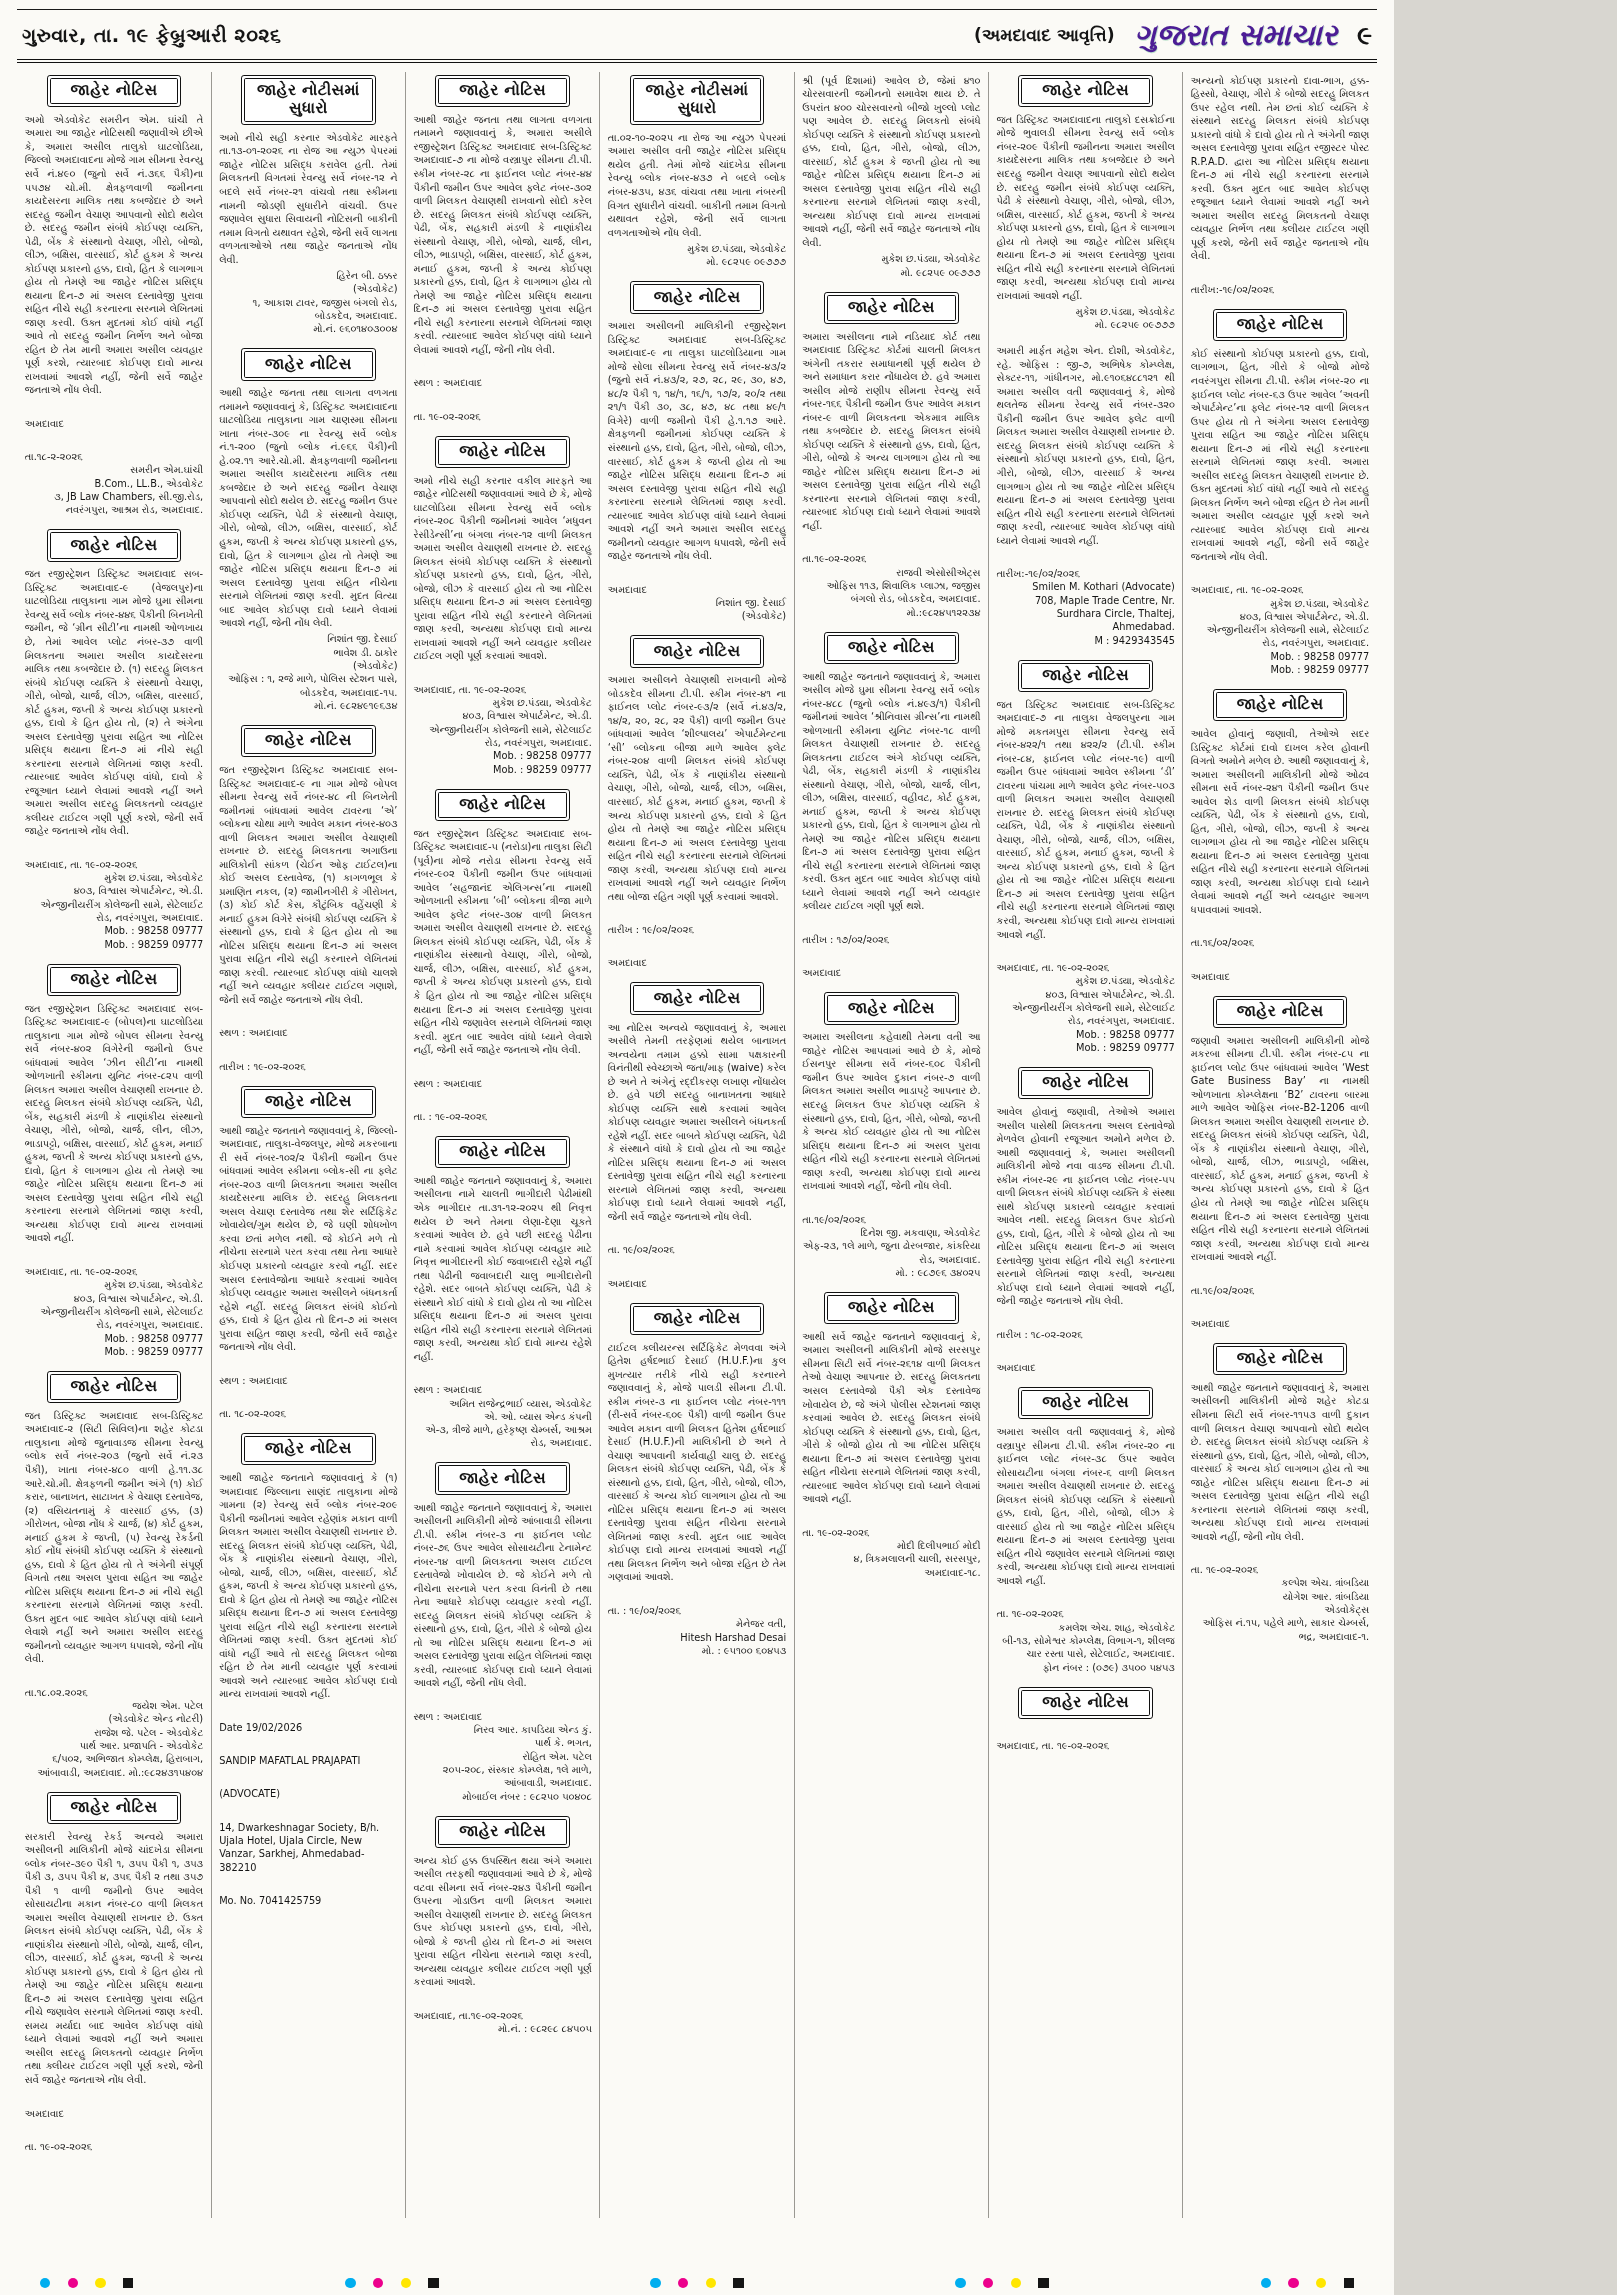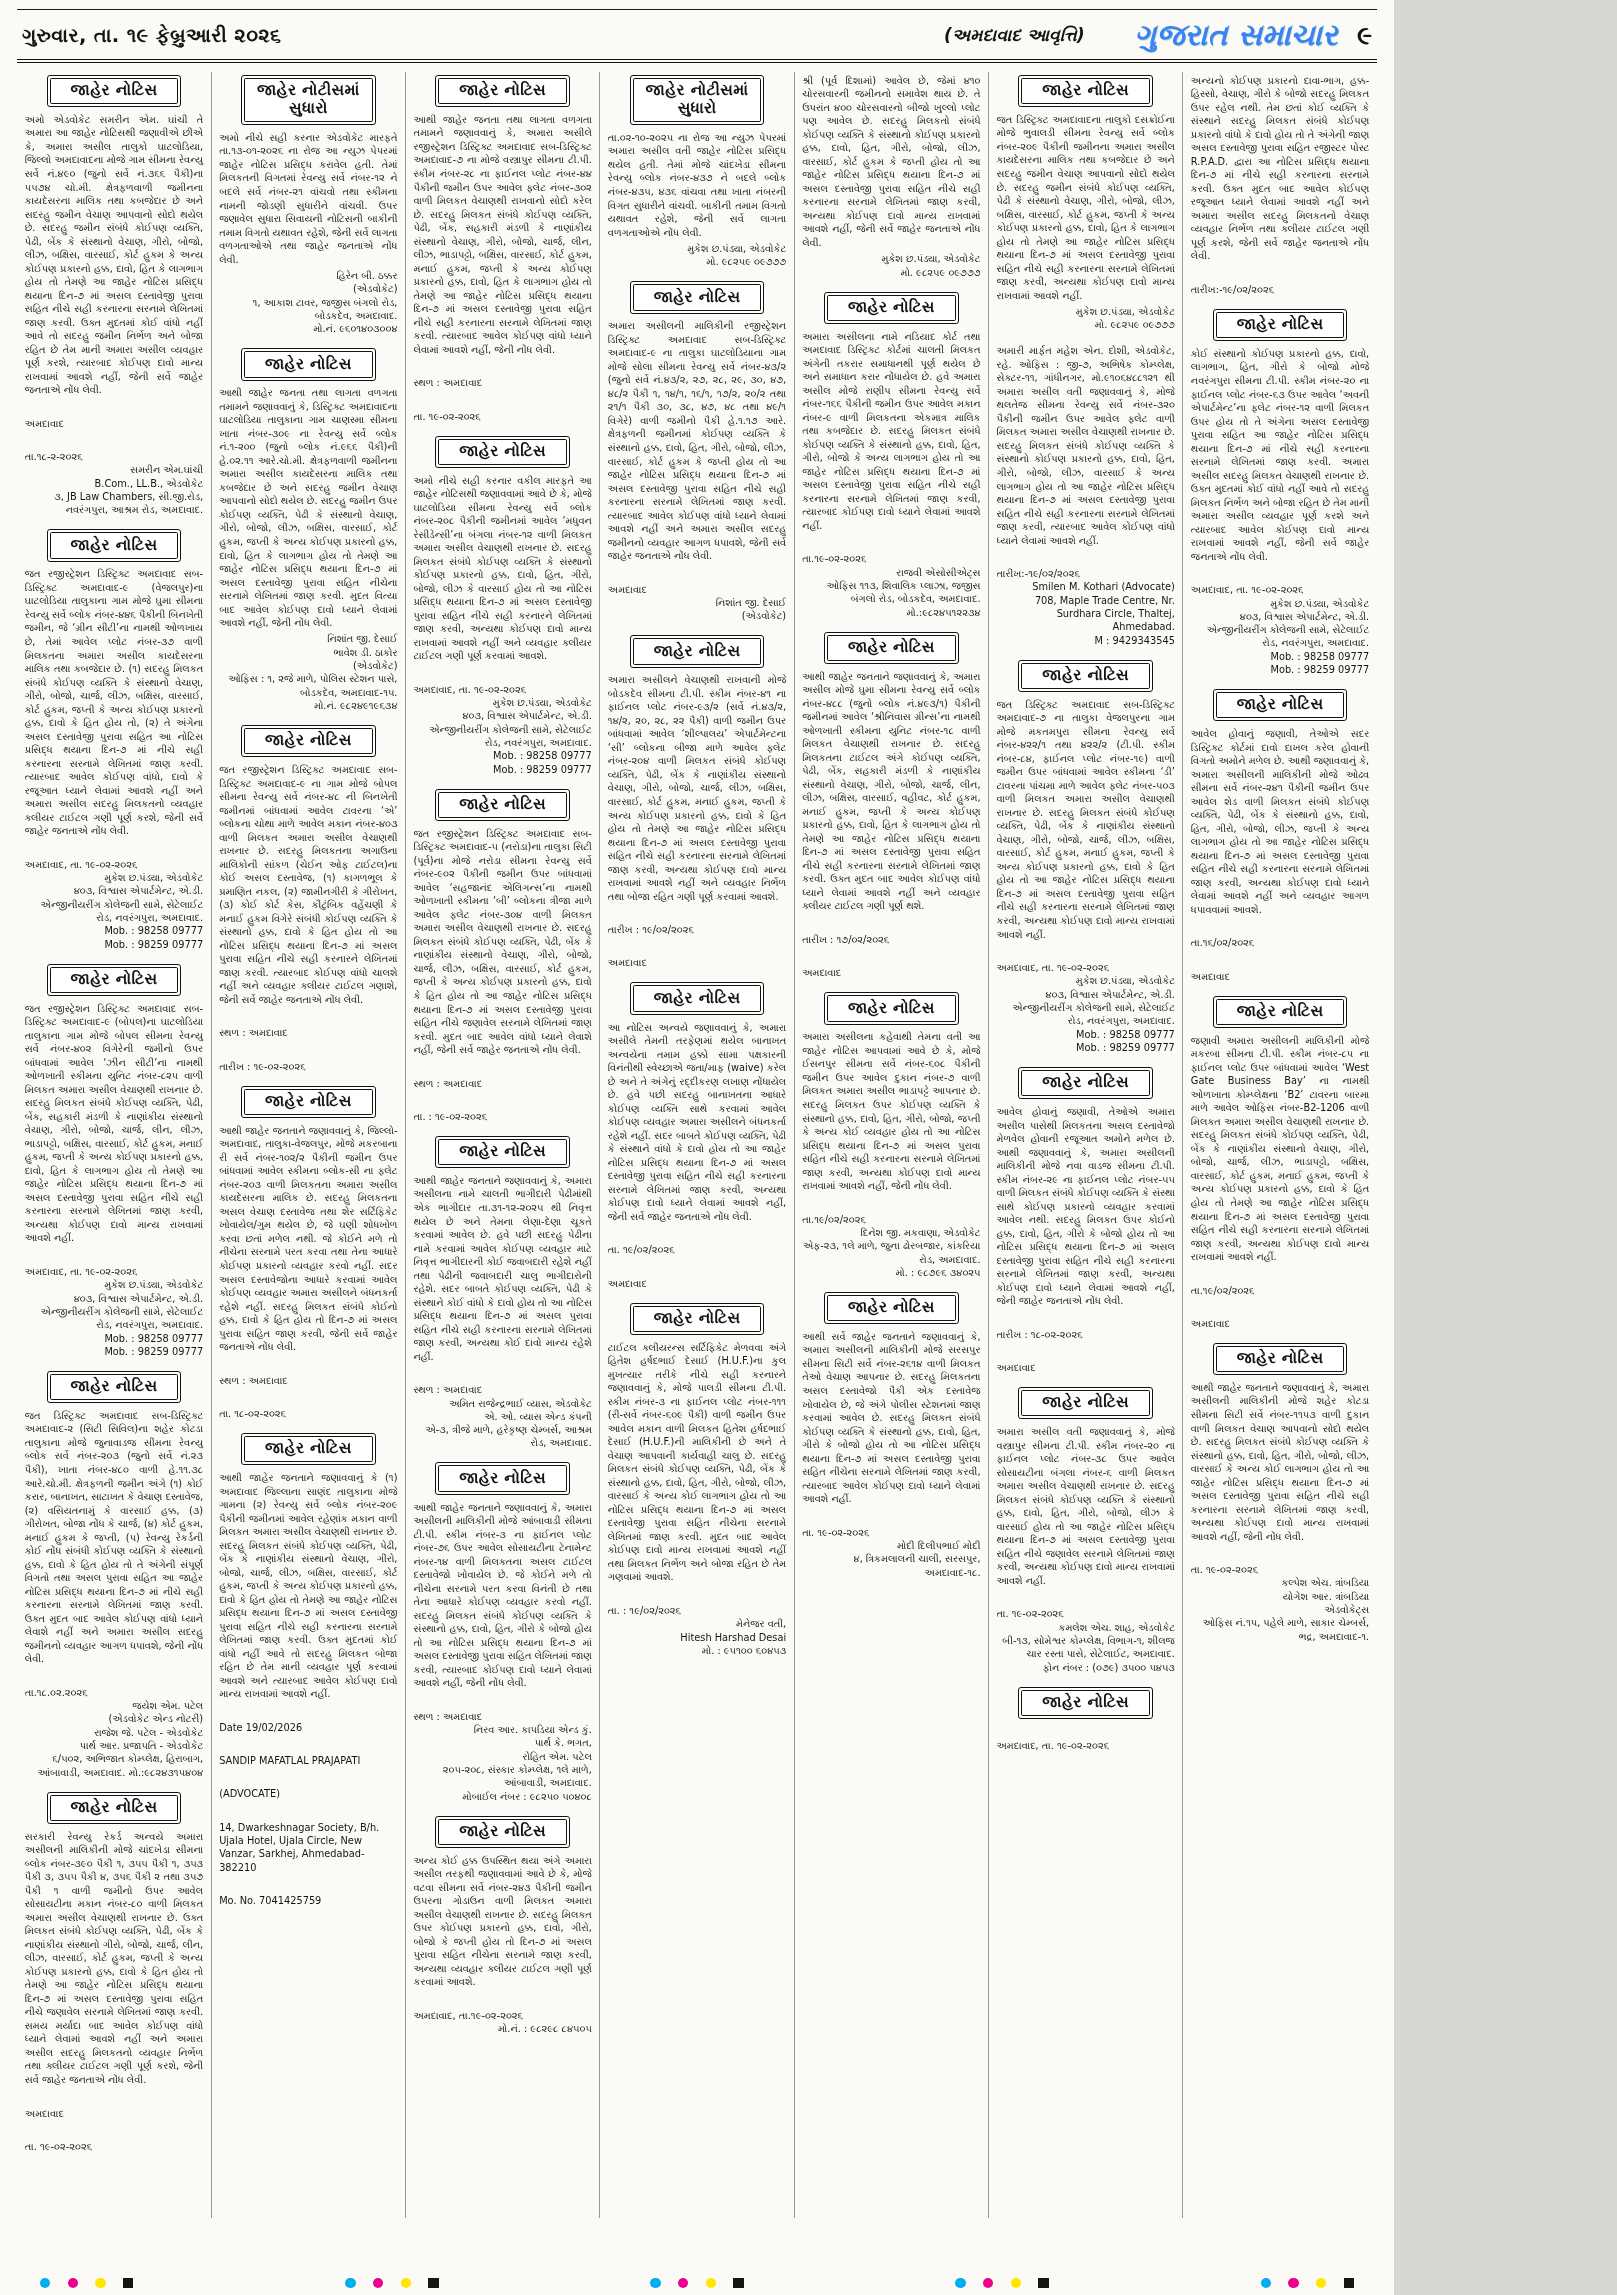--- a/index.html
+++ b/index.html
@@ -16,26 +16,25 @@
     position:relative;overflow:hidden;
   }
   
   .header-row{
     display:flex;align-items:center;justify-content:space-between;
     border-top:1.7px solid #1a1a1a;
     padding:7px 4.6px 4.6px;
   }
   .date-line{font-size:19.6px;font-weight:bold;letter-spacing:0.3px;}
   .header-right{display:flex;align-items:center;gap:19.6px;}
-  .edition{font-size:17.3px;font-weight:bold;font-style:italic;}
+  .edition{font-size:17.3px;font-weight:bold;}
   .brand{
     font-size:30px;font-weight:bold;font-style:italic;
-    color:#3b82f6;text-shadow:0.6px 0.6px 0 #bfe3cd;
+    color:#4c1d95;text-shadow:0.6px 0.6px 0 #bfe3cd;
     white-space:nowrap;
-    margin-left:30px;
   }
   .pageno{font-size:25.4px;font-weight:bold;}
   .double-rule{height:2.3px;border-top:1.7px solid #111;border-bottom:0.6px solid #111;margin:1.2px 0 0;}
   
   .columns{
     display:flex;margin-top:9.2px;height:2146px;overflow:hidden;
   }
   .col{
     flex:1 1 0;min-width:0;
     padding:1.2px 7.5px 0;

